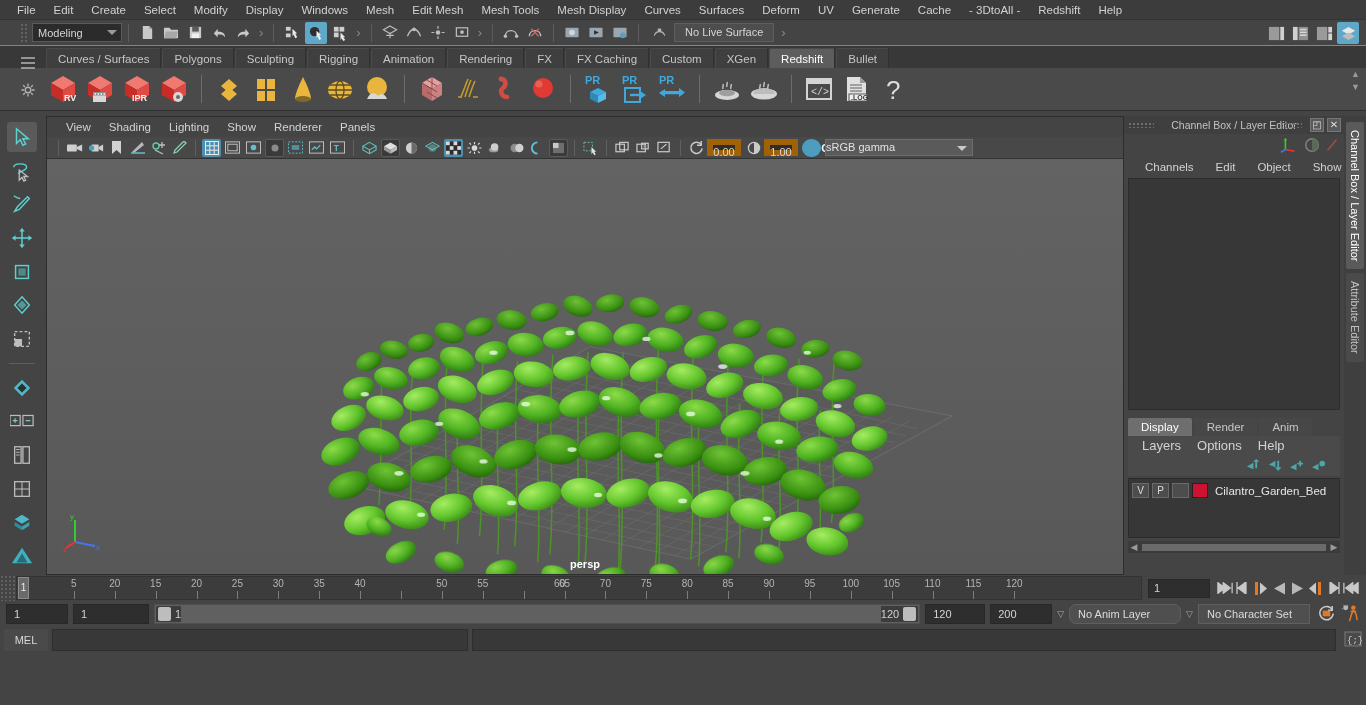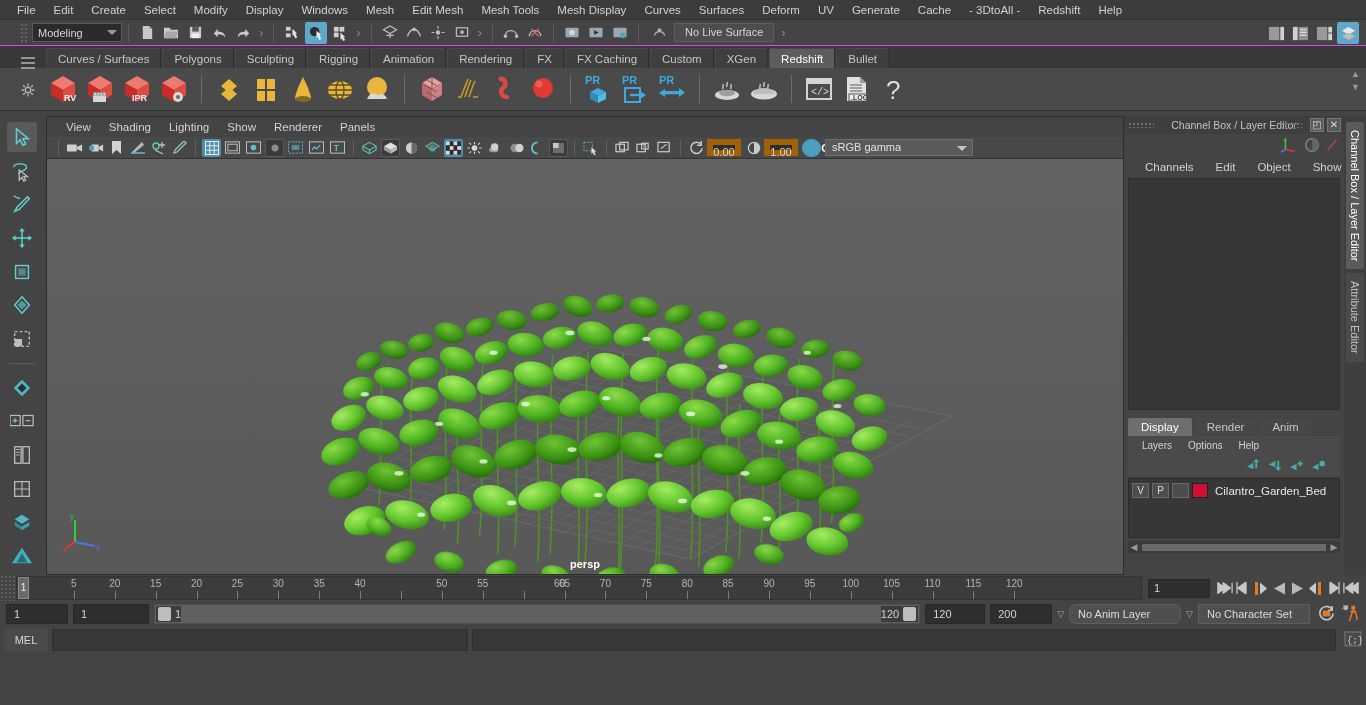--- a/index.html
+++ b/index.html
@@ -101,21 +101,21 @@
   .vbtn { width: 19px; height: 18px; margin: 0 1px; display:flex; align-items:center; justify-content:center; border-radius: 2px;}
   .vbtn.on { background: #4c8fae; }
   .vbtn.dark { background: #3a3a3a; border: 1px solid #5a5a5a;}
   .vsep { width: 1px; height: 16px; background: #606060; margin: 0 5px; }
   .numfield {
     width: 34px; height: 17px; background: #2e2e2e; border: 6px solid #a16207;
     color: #d8d8d8; font-size: 11px; text-align: center; line-height: 15px;
   }
   .gammadd {
     width: 148px; height: 17px; background: #5a5a5a; border: 1px solid #6d6d6d;
-    color: #e2e2e2; font-size: 11px; padding-left: 6px; line-height: 15px; position: relative;
+    color: #e2e2e2; font-size: 11px; line-height: 15px; position: relative;
   }
   .gammadd .arw2 {
     position:absolute; right:5px; top:6px;
     border-left: 5px solid transparent; border-right: 5px solid transparent; border-top: 5px solid #c8c8c8;
   }
   .vp-canvas { flex: 1; position: relative; background: #5e5e5e; overflow: hidden; }
   .persp-label {
     position: absolute; bottom: 4px; left: 0; right: 0; text-align: center;
     font-size: 11px; color: #ffffff; font-weight: bold;
   }
@@ -143,21 +143,21 @@
   .cb-menus .mi { padding: 0 11px; font-size: 11.5px; color: #d2d2d2; line-height: 20px; }
   .cb-body { height: 232px; background: #373737; border: 1px solid #2d2d2d; margin: 0 4px; }
 
   .layer-tabs { display: flex; align-items: flex-end; height: 20px; margin: 6px 4px 0; }
   .ltab {
     height: 18px; line-height: 18px; padding: 0 13px; font-size: 11.5px; color: #c6c6c6;
     background: #474747; margin-right: 2px; border-radius: 2px 2px 0 0;
   }
   .ltab.active { background: #6e6e6e; color: #fff; }
   .layer-menus { height: 20px; display: flex; align-items: center; padding-left: 6px; background: #4a4a4a; margin: 0 4px;}
-  .layer-menus .mi { padding: 16px 8px; font-size: 10px; color: #d2d2d2; line-height: 18px; }
+  .layer-menus .mi { padding: 16px 8px; font-size: 13px; color: #d2d2d2; line-height: 18px; }
   .layer-btnrow { height: 20px; display: flex; align-items: center; justify-content: flex-end; gap: 7px; padding-right: 14px; background: #4a4a4a; margin: 0 4px;}
   .layer-list { background: #373737; border: 1px solid #2b2b2b; margin: 2px 4px 0; height: 60px; padding: 3px; }
   .layer-row { display: flex; align-items: center; gap: 3px; height: 17px; }
   .lchk {
     width: 17px; height: 15px; background: #4d4d4d; border: 1px solid #6a6a6a;
     font-size: 10px; color: #ddd; text-align: center; line-height: 13px;
   }
   .lswatch { width: 16px; height: 15px; border: 1px solid #222; }
   .lname { font-size: 11.5px; color: #e6e6e6; padding-left: 4px; }
   .layer-scroll { margin: 3px 4px 0; height: 12px; display: flex; align-items: center; background: #3b3b3b; }

